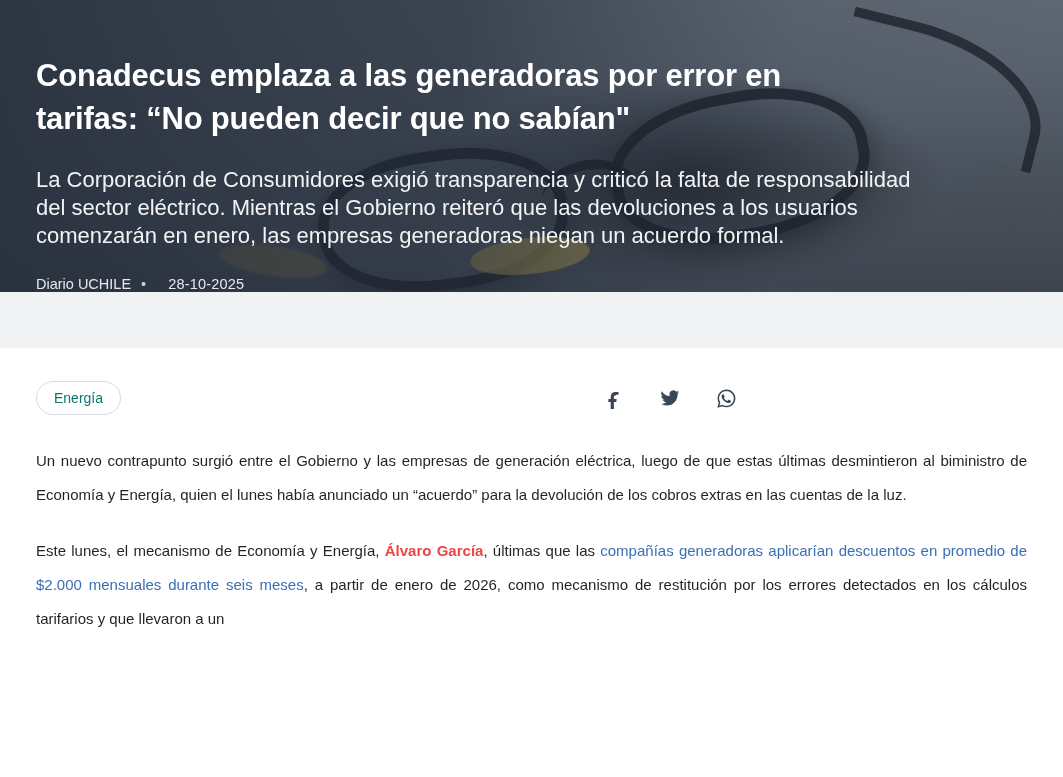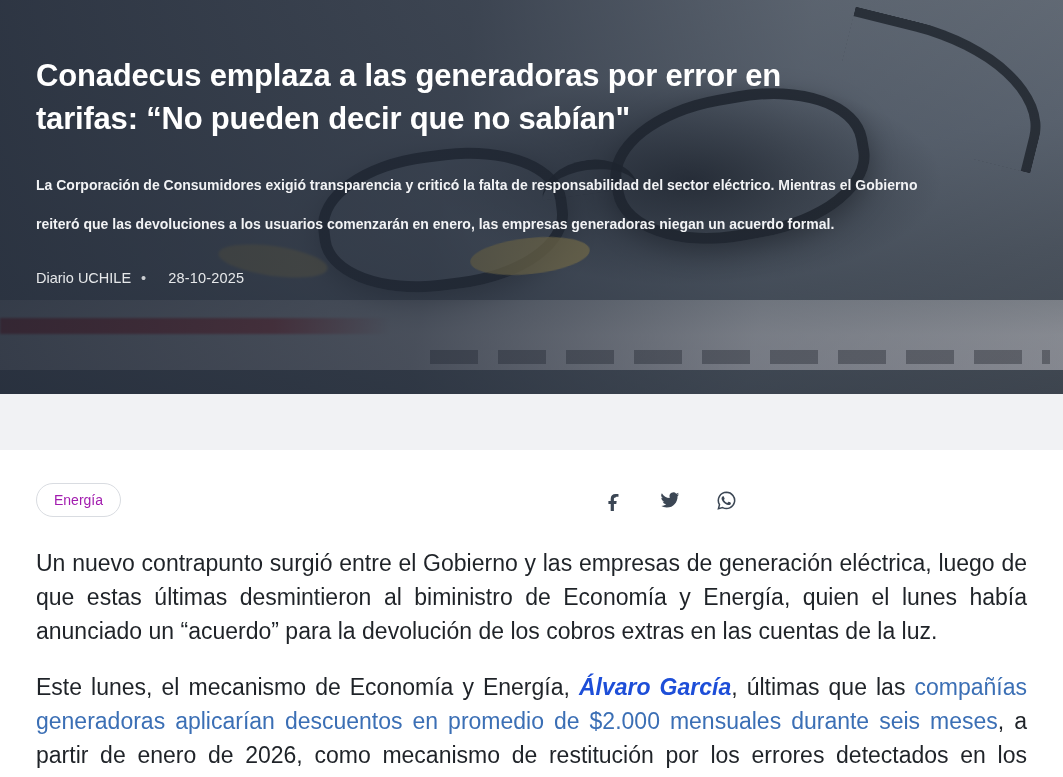--- a/index.html
+++ b/index.html
@@ -13,21 +13,21 @@
     min-height: 777px;
     position: relative;
     overflow: hidden;
     background: #ffffff;
   }
 
   
   .hero {
     position: relative;
     width: 1063px;
-    height: 394px;
+    height: 292px;
     overflow: hidden;
     background: #4c1d95;
   }
   .hero-photo {
     position: absolute;
     inset: 0;
     background:
       radial-gradient(ellipse 360px 150px at 690px 180px, rgba(30,36,44,0.85) 0%, rgba(30,36,44,0.0) 70%),
       radial-gradient(ellipse 300px 120px at 330px 250px, rgba(120,130,140,0.45) 0%, rgba(120,130,140,0) 70%),
       linear-gradient(170deg, #8d96a2 0%, #7e8894 28%, #6f7a88 52%, #59636f 74%, #454e59 100%);
@@ -113,23 +113,23 @@
   .hero-title {
     margin: 0;
     font-size: 31px;
     line-height: 43px;
     font-weight: bold;
     letter-spacing: -0.2px;
     max-width: 820px;
   }
   .hero-standfirst {
     margin: 26px 0 0 0;
-    font-size: 14px;
-    line-height: 39px;
-    font-weight: bold;
+    font-size: 22px;
+    line-height: 28px;
+    font-weight: normal;
     max-width: 900px;
     color: #f2f3f5;
   }
   .hero-meta {
     margin-top: 26px;
     font-size: 14.5px;
     color: #e6e8ea;
     display: flex;
     align-items: flex-start;
     gap: 10px;
@@ -158,50 +158,50 @@
     margin-bottom: 24px;
   }
   .tag-pill {
     display: inline-flex;
     align-items: center;
     height: 34px;
     padding: 0 17px;
     border: 1px solid #d9dce1;
     border-radius: 18px;
     font-size: 14px;
-    color: #a21caf;
+    color: #0f766e;
     background: #fff;
     white-space: nowrap;
   }
   .share {
     display: flex;
     align-items: center;
     gap: 30px;
     margin-left: 480px;
   }
   .share-btn {
     width: 26px; height: 26px;
     display: flex; align-items: center; justify-content: center;
     color: #3b4654;
     cursor: pointer;
   }
   .share-btn svg { display: block; }
 
   .body-copy p {
     margin: 0 0 22px 0;
-    font-size: 23px;
+    font-size: 15px;
     line-height: 34px;
     color: #1f2328;
     text-align: justify;
   }
   .body-copy a {
     color: #3b6fb5;
     text-decoration: none;
   }
-  .body-copy strong { font-weight: bold; color: #1d4ed8; font-style: italic; }
+  .body-copy strong { font-weight: bold; color: #ef4444; }
 </style>
 </head>
 <body>
 
 <div class="page">
 
   <div class="hero">
     <div class="hero-photo"></div>
     <div class="hero-paper"></div>
     <div class="hero-redline"></div>

